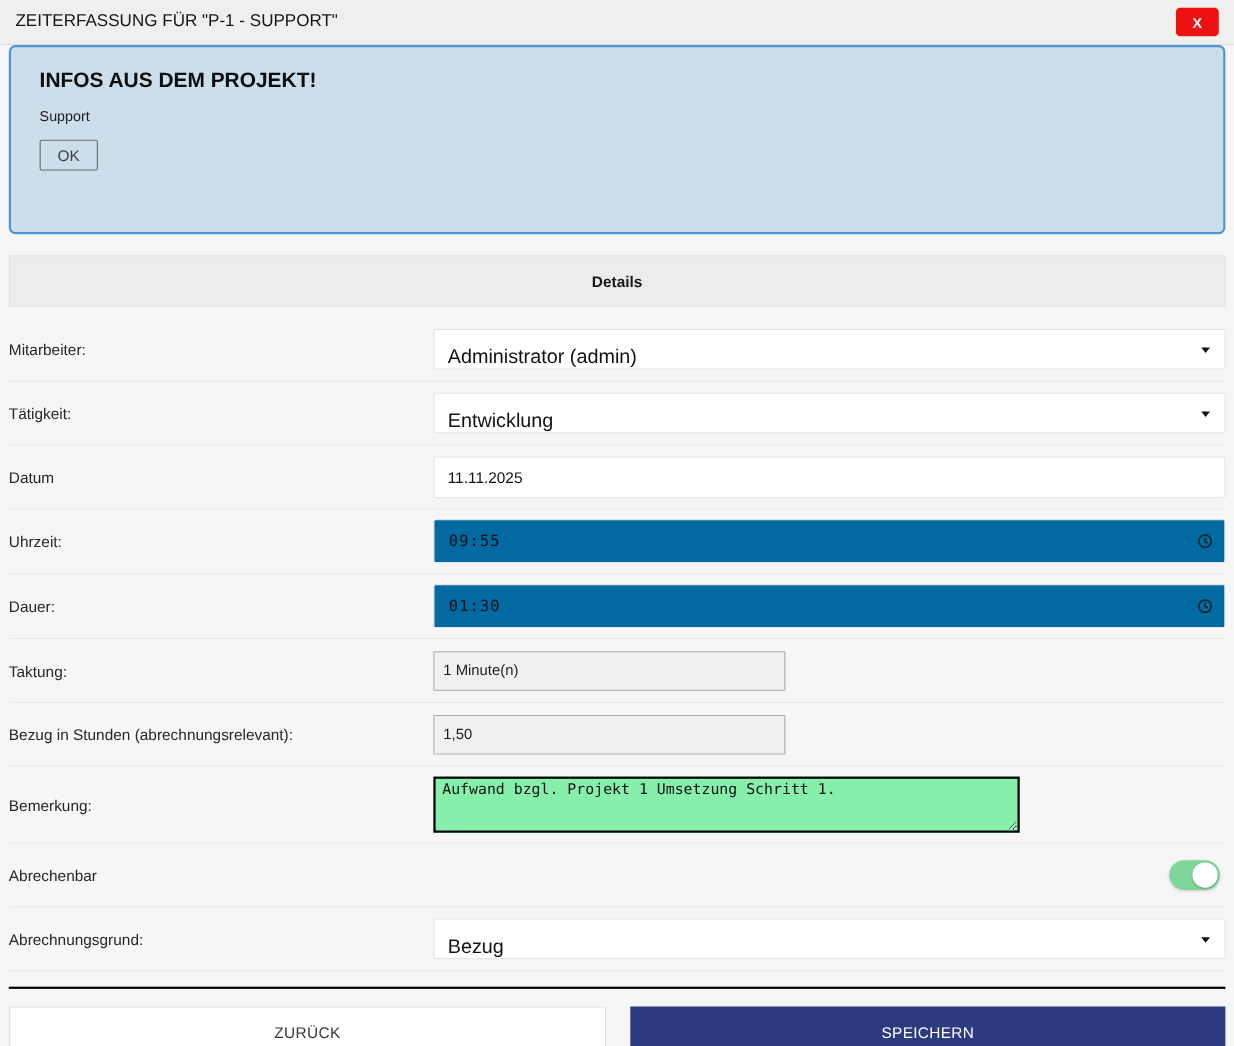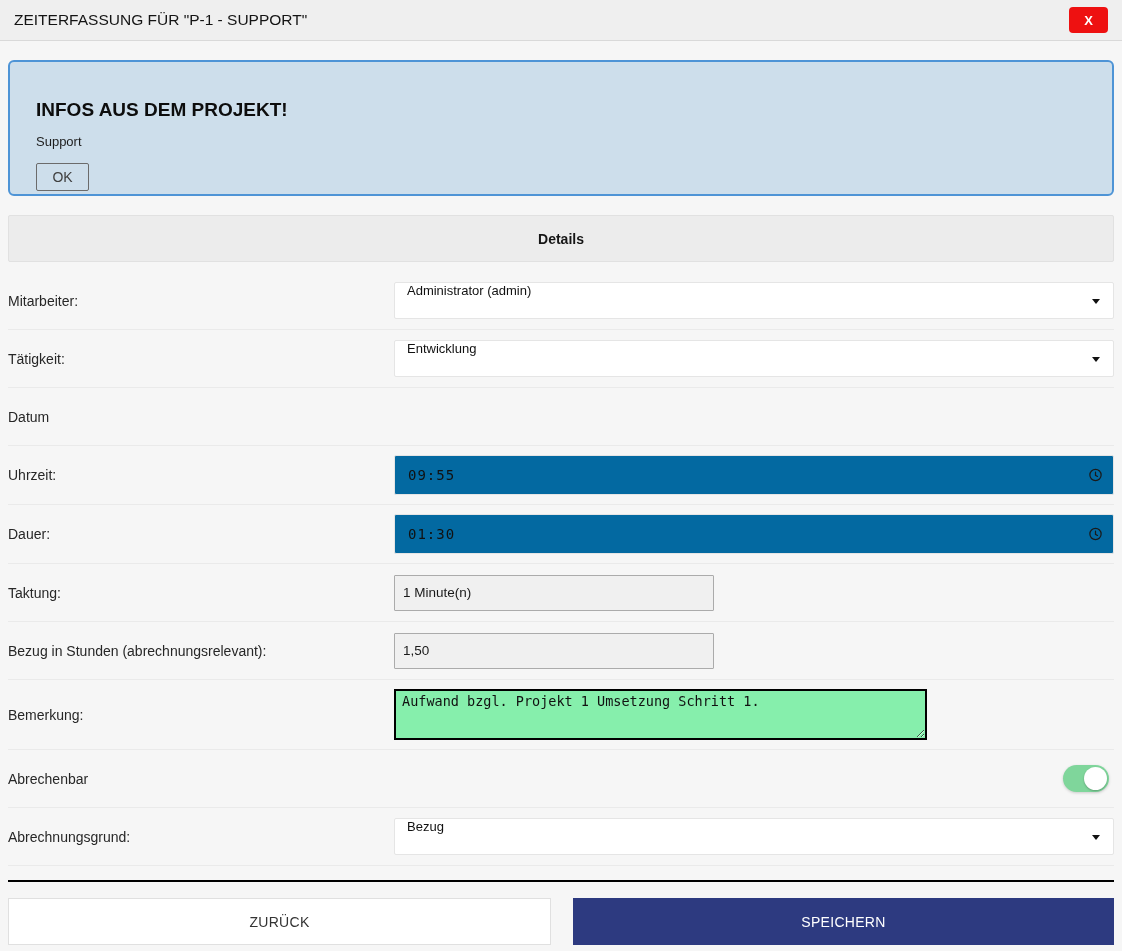--- a/index.html
+++ b/index.html
@@ -7,37 +7,37 @@
   body { height:951px; background:#f6f6f6; font-family:"Liberation Sans", sans-serif; color:#1c1c1c; overflow:hidden; }
 
   .dialog-header { height:41px; background:#efefef; border-bottom:1px solid #d9d9d9;
     display:flex; align-items:center; justify-content:space-between; padding:0 14px; }
   .dialog-title { font-size:15.5px; color:#141414; }
   .close-btn { width:39px; height:26px; background:var(--accent-red,#ee1111); color:#fff; border:none;
     border-radius:4px; font-weight:bold; font-size:13px; font-family:inherit; cursor:pointer; line-height:1; }
 
   .content { padding:0 8px; }
 
-  .info-box { margin-top:19px; height:136px; background:var(--info-bg,#cddeeb);
-    border:2px solid var(--info-border,#4e94d6); border-radius:6px; padding:37px 26px; }
+  .info-box { height:172px; background:var(--info-bg,#cddeeb);
+    border:2px solid var(--info-border,#4e94d6); border-radius:6px; padding:20px 26px; }
   .info-title { font-size:19px; font-weight:bold; color:#0d0d0d; margin-bottom:13px; }
   .info-body { font-size:13px; color:#1d1d1d; margin-bottom:14px; }
   .ok-btn { min-width:53px; height:28px; background:transparent; border:1px solid #6b6b6b; border-radius:2px;
     color:#3f3f3f; font-size:14px; font-family:inherit; padding:0 14px; cursor:pointer; }
 
   .details-bar { margin-top:19px; height:47px; background:#ececec; border:1px solid #e1e1e1; border-radius:2px;
     display:flex; align-items:center; justify-content:center; font-size:14px; font-weight:bold; color:#161616; }
 
   .form { margin-top:10px; }
   .row { display:flex; align-items:center; min-height:58px; border-bottom:1px solid #eaeaea; padding:9px 0; }
   .row-label { width:386px; flex:0 0 386px; font-size:14px; color:#272727; }
   .row-control { flex:1; display:flex; align-items:center; min-width:0; }
 
   .select { position:relative; width:100%; height:37px; background:#fff; border:1px solid #e5e5e5; border-radius:2px;
-    display:flex; align-items:flex-start; padding:0 28px 0 12px; font-size:13px; color:#111; cursor:pointer; }
+    display:flex; align-items:flex-end; padding:0 28px 0 12px; font-size:18px; color:#111; cursor:pointer; }
   .caret { position:absolute; right:13px; top:50%; margin-top:-2px; width:0; height:0;
     border-left:4.5px solid transparent; border-right:4.5px solid transparent; border-top:5px solid #111; }
 
   .text-input { width:100%; height:38px; background:#fff; border:1px solid #e5e5e5; border-radius:2px;
     padding:0 12px; font-size:14px; font-family:inherit; color:#111; }
 
   .time-wrap { position:relative; width:100%; }
   .time-input { width:100%; height:40px; background:#0369a1; border:1px solid #e5e5e5; border-radius:2px;
     padding:0 34px 0 13px; font-size:14px; letter-spacing:1px; font-family:"DejaVu Sans Mono", monospace; color:#111; }
   .clock-icon { position:absolute; right:11px; top:50%; transform:translateY(-50%); display:flex; }
@@ -95,20 +95,23 @@
       <div class="row-control">
         <div class="select">
           <span>Entwicklung</span>
           <span class="caret"></span>
         </div>
       </div>
     </div>
 
     <div class="row">
       <div class="row-label">Datum</div>
+      <div class="row-control">
+        <input class="text-input" type="text" value="11.11.2025" style="">
+      </div>
     </div>
 
     <div class="row">
       <div class="row-label">Uhrzeit:</div>
       <div class="row-control">
         <div class="time-wrap">
           <input class="time-input" type="text" value="09:55" style="">
           <span class="clock-icon">
             <svg viewBox="0 0 24 24" width="15" height="15">
                 <circle cx="12" cy="12" r="9" fill="none" stroke="#1a1a1a" stroke-width="2"></circle>

